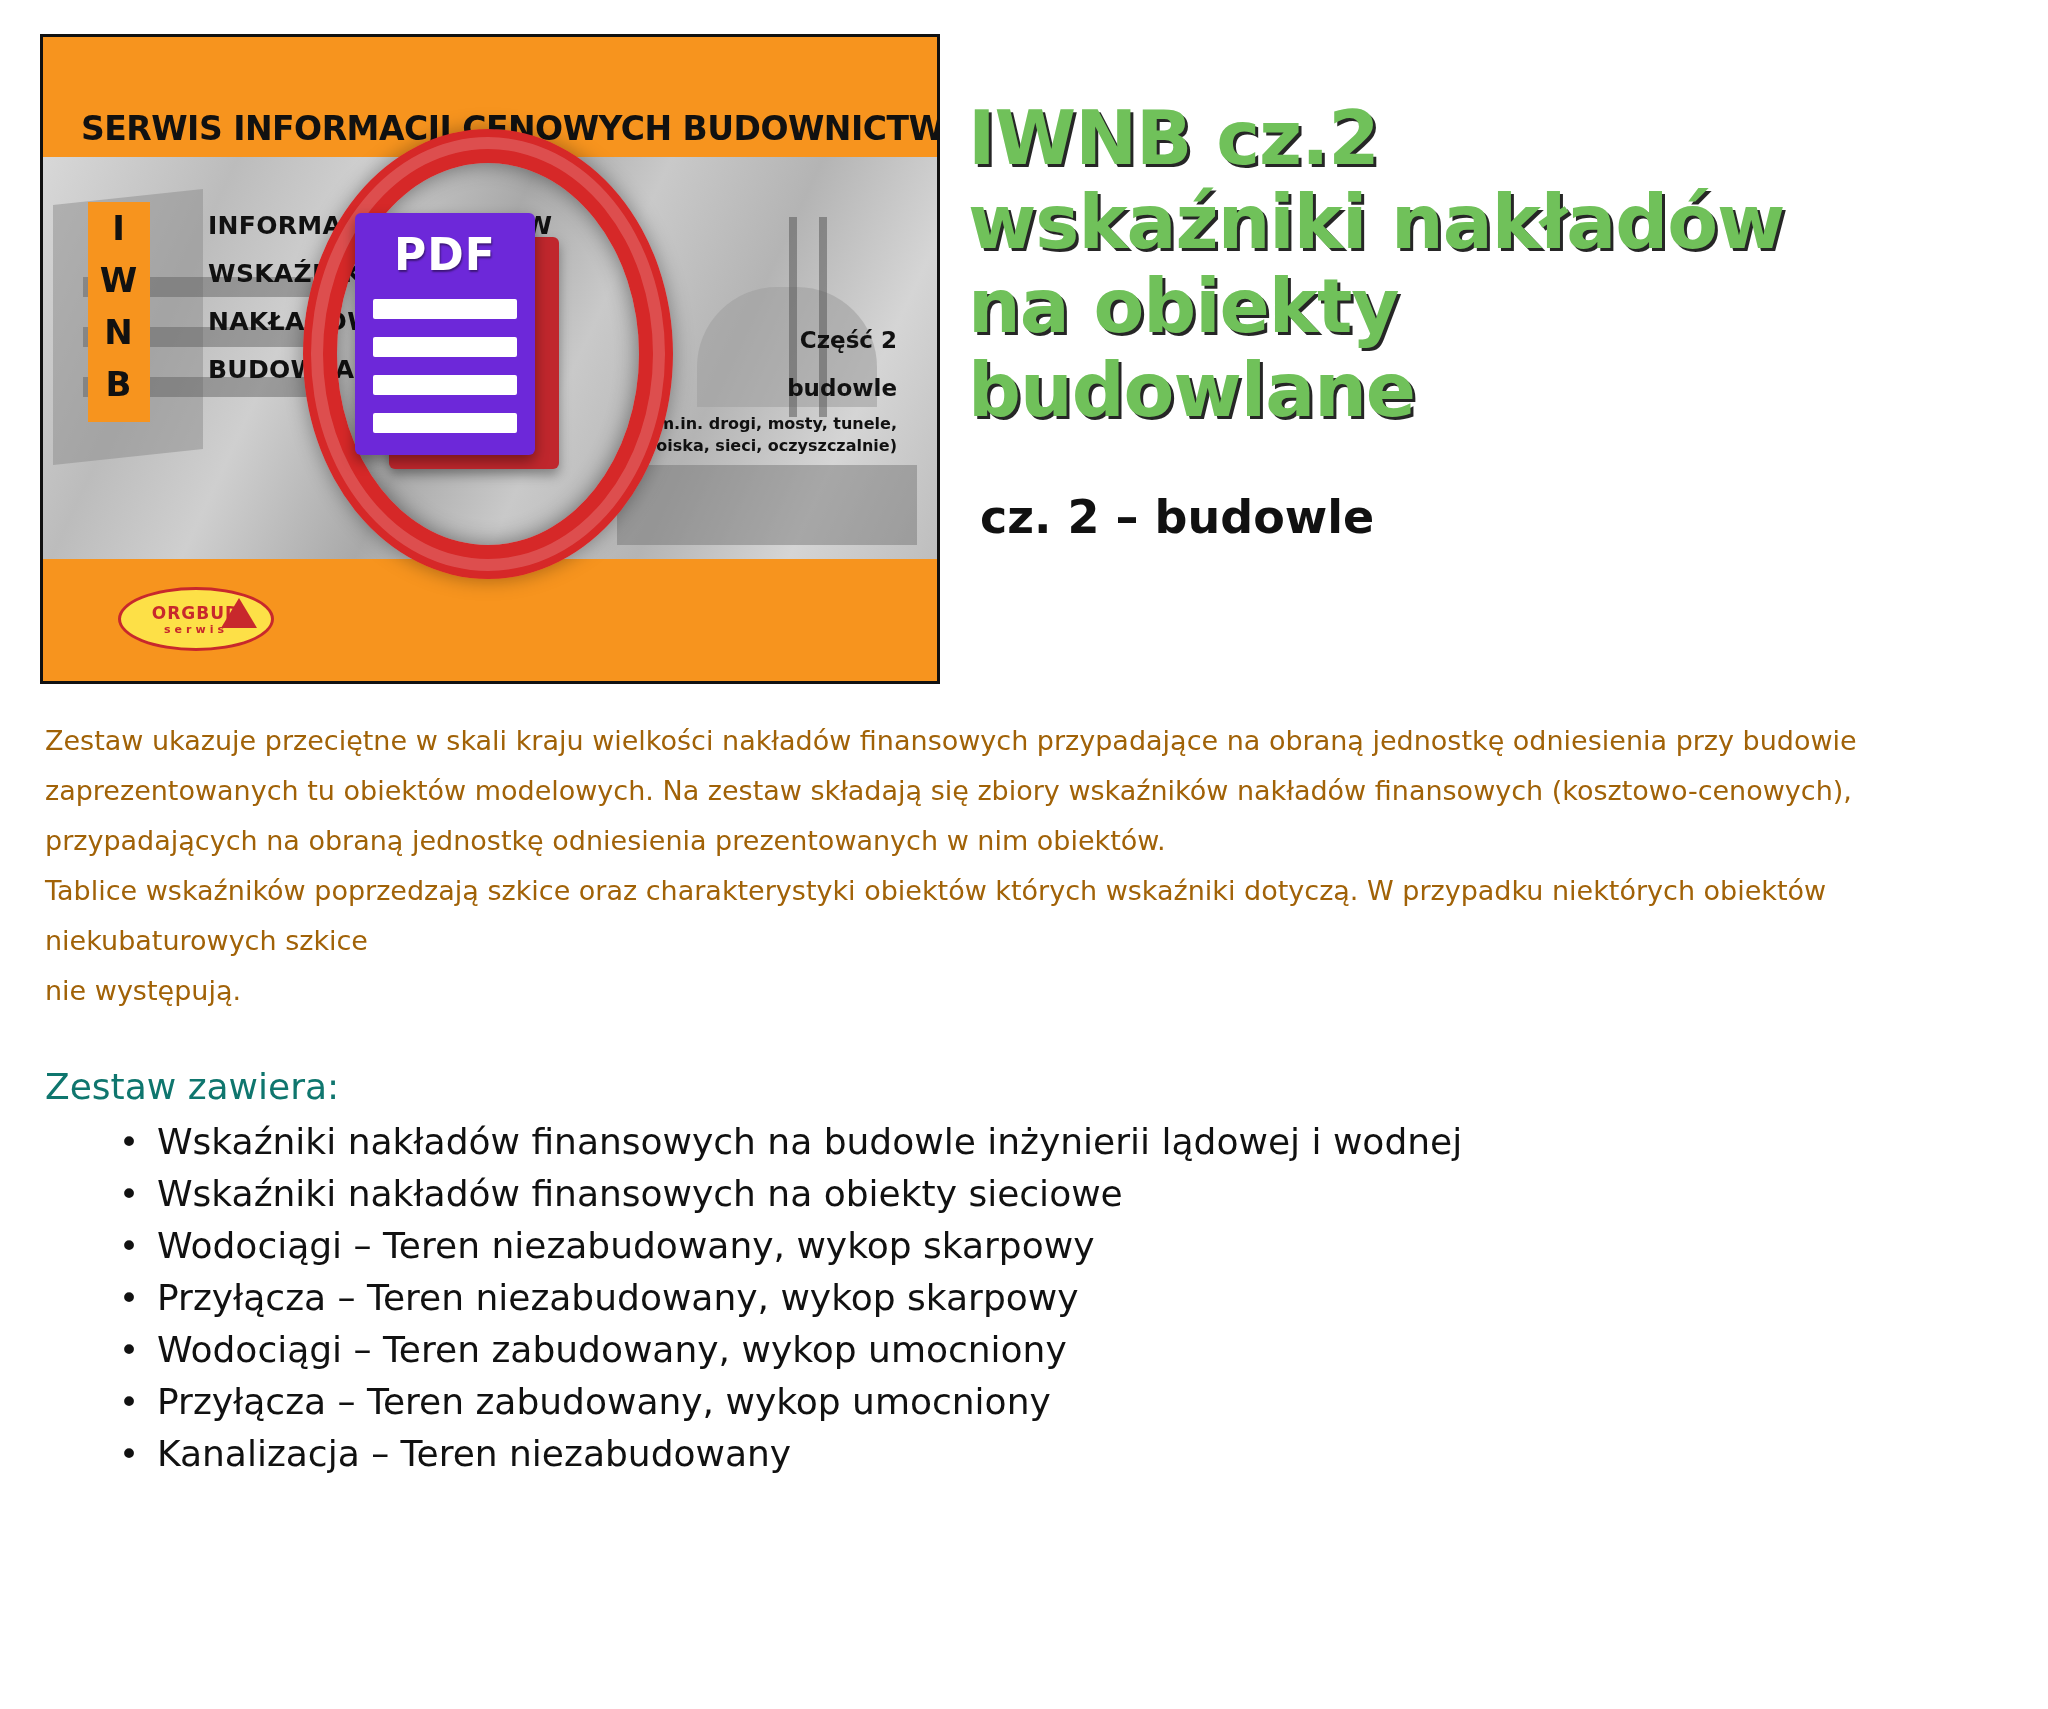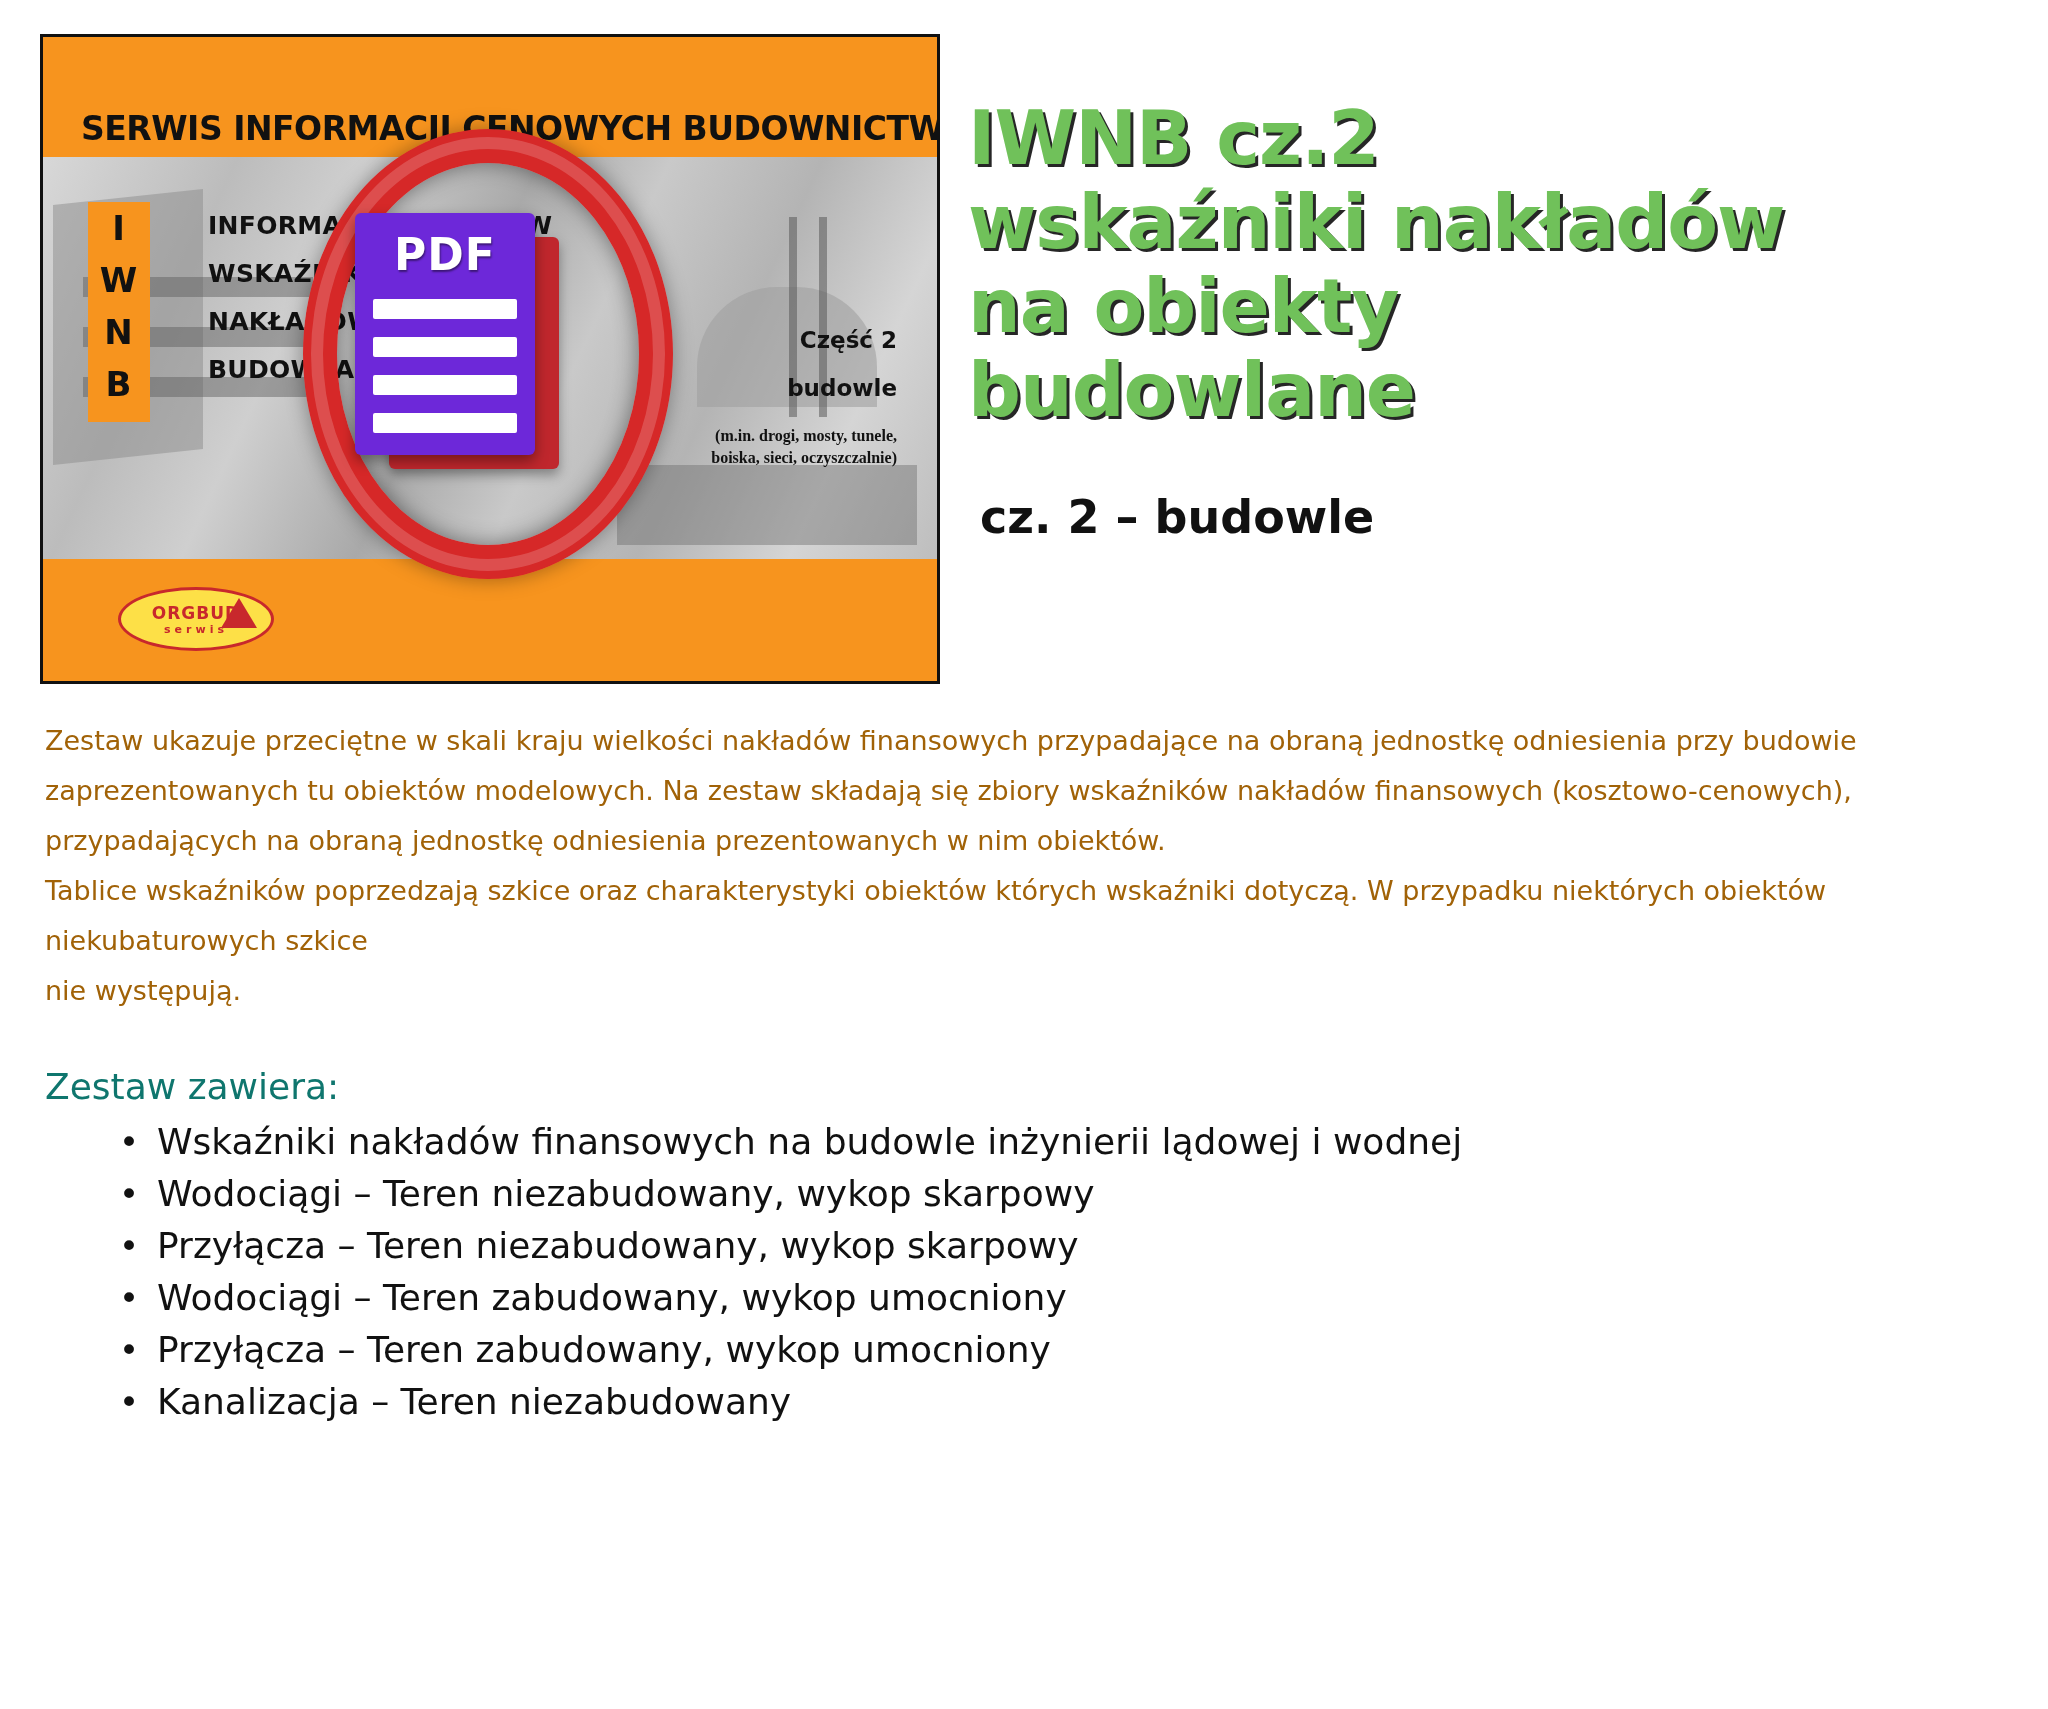--- a/index.html
+++ b/index.html
@@ -99,21 +99,21 @@
   .cover-sub {
     position: absolute;
     right: 40px;
     top: 290px;
     text-align: right;
     color: #111111;
     font-weight: bold;
   }
   .cover-sub .s1 { font-size: 23px; }
   .cover-sub .s2 { font-size: 23px; margin-top: 22px; }
-  .cover-sub .s3 { font-size: 16px; margin-top: 24px; line-height: 22px; font-family: Liberation Serif, serif; }
+  .cover-sub .s3 { font-size: 16px; margin-top: 12px; line-height: 22px; }
 
   .cover-footer {
     position: absolute;
     left: 0; right: 0; bottom: 0;
     height: 122px;
     background: #f7941e;
   }
   .logo {
     position: absolute;
     left: 75px;
@@ -332,18 +332,19 @@
 </div>
 
 <div class="body-text">Zestaw ukazuje przeciętne w skali kraju wielkości nakładów finansowych przypadające na obraną jednostkę odniesienia przy budowie zaprezentowanych tu obiektów modelowych. Na zestaw składają się zbiory wskaźników nakładów finansowych (kosztowo-cenowych), przypadających na obraną jednostkę odniesienia prezentowanych w nim obiektów.
 Tablice wskaźników poprzedzają szkice oraz charakterystyki obiektów których wskaźniki dotyczą. W przypadku niektórych obiektów niekubaturowych szkice
 nie występują.</div>
 
 <div class="contains-label">Zestaw zawiera:</div>
 
 <ul class="items">
   <li>Wskaźniki nakładów finansowych na budowle inżynierii lądowej i wodnej</li>
+  <li>Wskaźniki nakładów finansowych na obiekty sieciowe</li>
   <li>Wodociągi – Teren niezabudowany, wykop skarpowy</li>
   <li>Przyłącza – Teren niezabudowany, wykop skarpowy</li>
   <li>Wodociągi – Teren zabudowany, wykop umocniony</li>
   <li>Przyłącza – Teren zabudowany, wykop umocniony</li>
   <li>Kanalizacja – Teren niezabudowany</li>
 </ul>
 
 </body></html>

